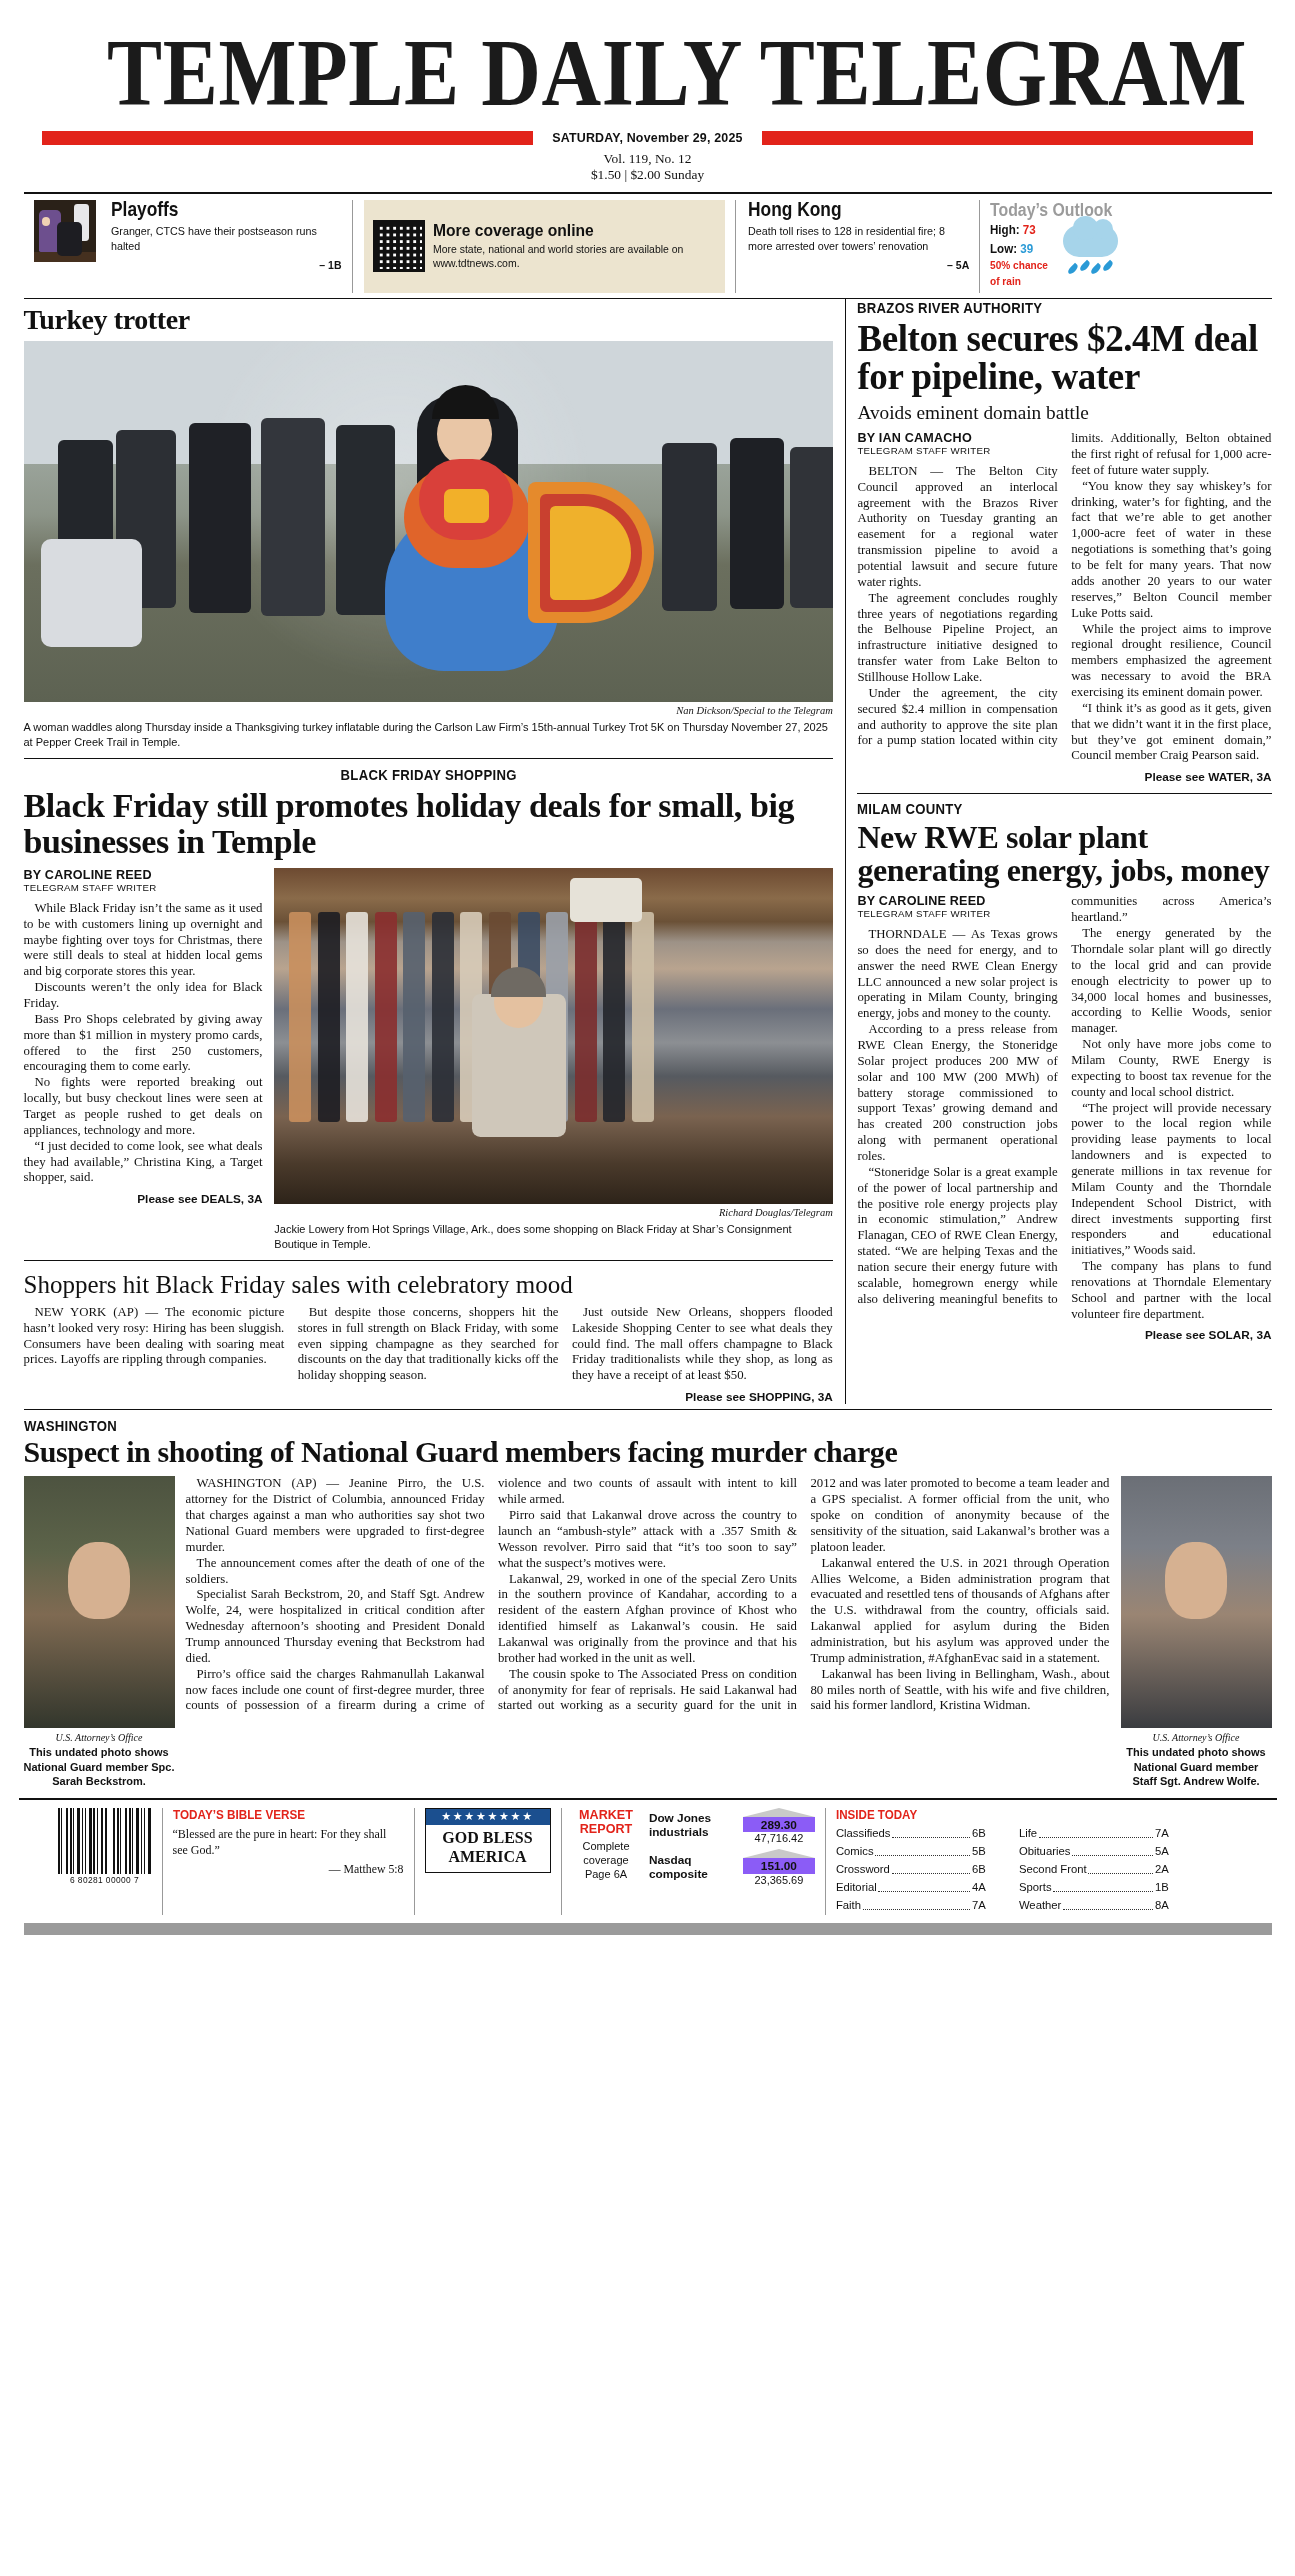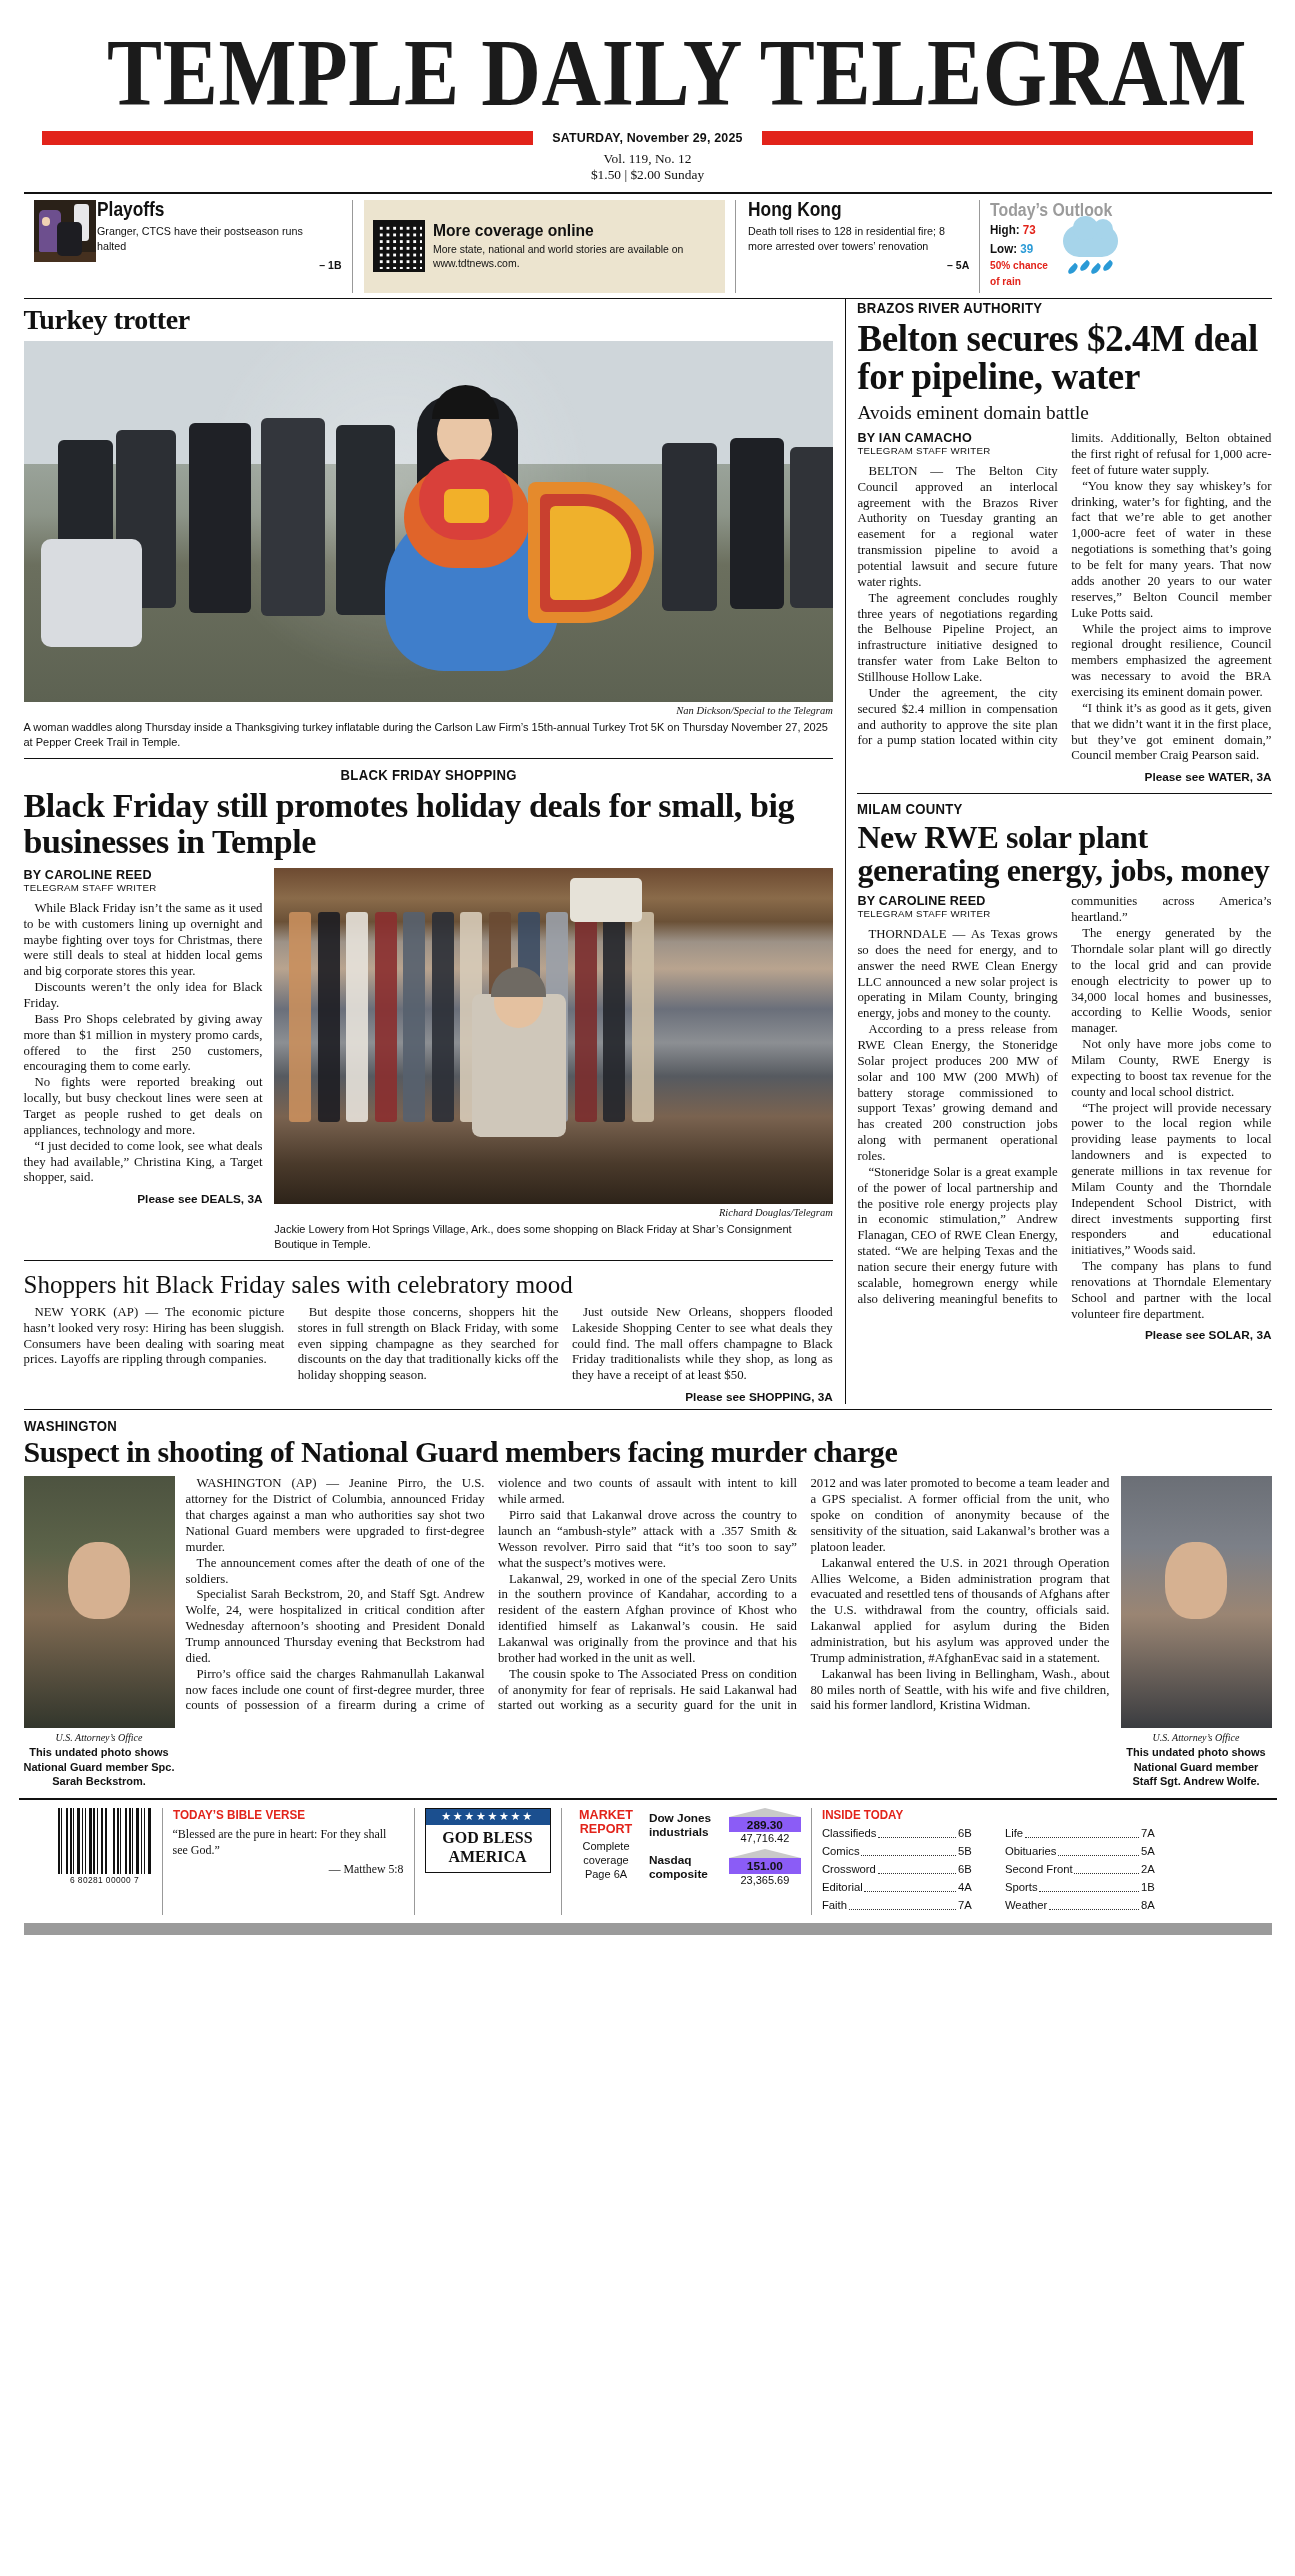--- a/index.html
+++ b/index.html
@@ -30,21 +30,21 @@
     font-weight:700; font-size:13.4px; letter-spacing:0.2px; white-space:nowrap;
     transform: scaleX(0.93);
   }
   .volline { display:flex; justify-content:space-between; padding: 5.9px 23.5px 0; font-size:13.4px;flex-direction:column; }
   .volline span { font-family:"Liberation Serif", serif; }
 
   .hr-thick { border-top: 2.5px solid #111; margin: 8.4px 5px 0; }
 
   
   .skybox { display:flex; gap:0; padding: 6.7px 5px 0; align-items:stretch; height: 99px; }
-  .sky-cell { display:flex; gap:1px; padding: 0 10px; }
+  .sky-cell { display:flex; gap:15px; padding: 0 10px; }
   .sky-cell + .sky-cell { border-left: 0.8px solid #999; padding-left: 12px; }
   .sky-photo { width: 62px; height: 62px; flex:none; overflow:hidden; background:#2a2118; position:relative; }
   .sky-photo .f1 { position:absolute; left:5px; top:10px; width:22px; height:42px; background:#6d4f8e; border-radius:5px 5px 1.7px 1.7px;}
   .sky-photo .f2 { position:absolute; left:23.5px; top:22px; width:25px; height:34px; background:#1d1d22; border-radius:5px;}
   .sky-photo .f3 { position:absolute; left:40px; top:3.4px; width:15px; height:37px; background:#e8e8ea; border-radius:3.4px;}
   .sky-photo .f4 { position:absolute; left:0; bottom:0; width:100%; height:10px; background:#45301f;}
   .sky-photo .f5 { position:absolute; left:8.4px; top:17px; width:8.4px; height:8.4px; border-radius:50%; background:#f0d2b4;}
   .sky-txt { min-width:0; }
   .sky-kicker { font-family:"Liberation Sans", sans-serif; font-weight:700; font-size:19.3px; line-height:1.05; transform:scaleX(.9); transform-origin:left; }
   .sky-deck { font-family:"Liberation Sans", sans-serif; font-size:11.3px; line-height:1.35; margin-top:3.4px; transform:scaleX(.95); transform-origin:left;}
@@ -144,21 +144,21 @@
   }
   .barcode-num { font-family:"Liberation Sans", sans-serif; font-size:8.4px; text-align:center; margin-top:1.7px; letter-spacing:0.4px;}
   .bible-t { font-family:"Liberation Sans", sans-serif; font-weight:700; font-size:12.6px; color:#e2231a; transform:scaleX(.93); transform-origin:left;}
   .bible-v { font-family:"Liberation Serif", serif; font-size:12px; line-height:1.35; margin-top:4.2px;}
   .bible-a { font-family:"Liberation Serif", serif; font-size:11.8px; text-align:right; margin-top:4.2px;}
   .gba { width:126px; border:0.8px solid #111; text-align:center; }
   .gba-stars { background:#1b4f8f; color:#fff; font-size:11px; letter-spacing:1.7px; padding:1.7px 0;}
   .gba-t { font-family:"Liberation Serif", serif; font-weight:700; font-size:16px; line-height:1.15; padding:4.2px 0 5.9px; }
   .mk-t { font-family:"Liberation Sans", sans-serif; font-weight:700; font-size:12.6px; color:#e2231a; line-height:1.15; text-align:center;}
   .mk-s { font-family:"Liberation Sans", sans-serif; font-size:11px; line-height:1.25; text-align:center; margin-top:3.4px;}
-  .mk-row { display:flex; align-items:center; gap:6px; margin-bottom:5px;}
+  .mk-row { display:flex; align-items:center; gap:20px; margin-bottom:5px;}
   .mk-name { font-family:"Liberation Sans", sans-serif; font-weight:700; font-size:11.8px; width:74px; line-height:1.15;}
   .arrowbox { position:relative; width:72px; text-align:center;}
   .arrowbox .tri { width:0;height:0;border-left:36px solid transparent;border-right:36px solid transparent;border-bottom:9.2px solid #c9c9c9;}
   .arrowbox .bar { background:#8b5cf6; font-family:"Liberation Sans", sans-serif; font-weight:700; font-size:11.8px; padding:0.8px 0;}
   .mk-val { font-family:"Liberation Sans", sans-serif; font-size:11px; text-align:center;}
   .inside-t { font-family:"Liberation Sans", sans-serif; font-weight:700; font-size:12.6px; color:#e2231a; transform:scaleX(.92); transform-origin:left; margin-bottom:2.5px;}
   .inside-cols { display:flex; gap:33px; }
   .ilist { width:150px; }
   .irow { display:flex; font-family:"Liberation Sans", sans-serif; font-size:11.3px; line-height:1.6; }
   .irow .lbl { white-space:nowrap; }

